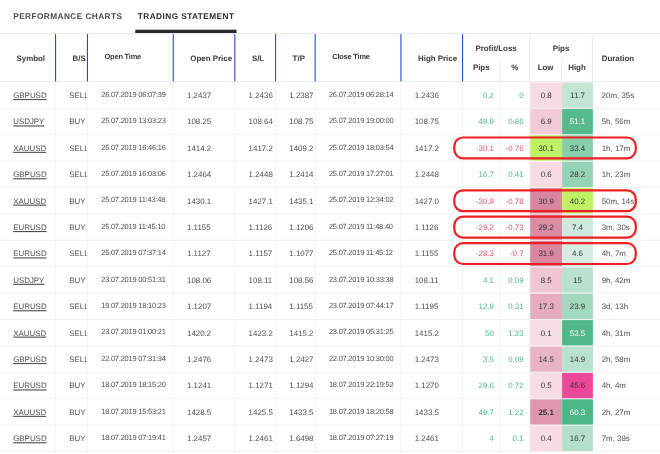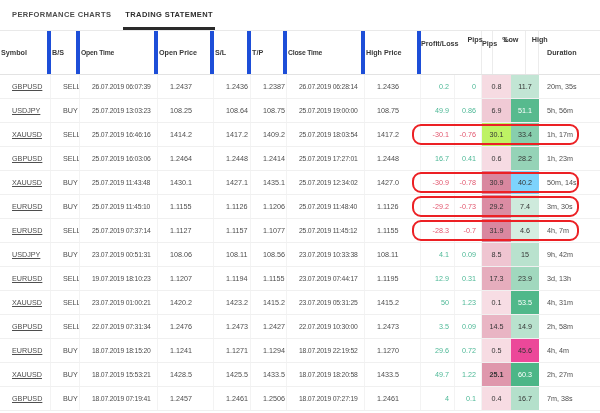--- a/index.html
+++ b/index.html
@@ -17,24 +17,24 @@
   
   .c-symbol{width:51px}.c-bs{width:29px}.c-otime{width:78px}.c-oprice{width:56px}
   .c-sl{width:37px}.c-tp{width:36px}.c-ctime{width:78px}.c-cprice{width:56px}
   .c-plpips{width:34px}.c-plpct{width:27px}.c-low{width:29px}.c-high{width:28px}
   .c-dur{width:61px}
   .c-plgroup{width:61px}.c-pipsgroup{width:57px}
 
   
   .thead { display:flex; height:44px; border-bottom:1px solid #e3e3e3;
            font-size:7.2px; font-weight:bold; color:#3a3a3a; background:#fff; }
-  .th { line-height:44px; padding-left:1px; border-right:4px solid #1d4ed8;
+  .th { line-height:44px; padding-left:15px; border-right:1px solid #1d4ed8;
         white-space:nowrap; overflow:hidden; }
   .th.no-border { border-right:none; }
-  .thg { display:flex; flex-direction:row; border-right:1px solid #ececec; }
+  .thg { display:flex; flex-direction:column; border-right:1px solid #ececec; }
   .glabel { height:22px; line-height:26px; text-align:center; white-space:nowrap; }
   .gsub { display:flex; flex:1; }
   .sub { line-height:18px; text-align:center; }
   .w-plpips{width:34px; border-right:1px solid #ececec;}
   .w-plpct{width:26px;}
   .w-low{width:29px; border-right:1px solid #ececec;}
   .w-high{width:27px;}
 
   
   .tbody { background:#fff; }
@@ -156,21 +156,21 @@
         <div class="cell c-bs">BUY</div>
         <div class="cell c-otime">25.07.2019 11:43:48</div>
         <div class="cell c-oprice">1430.1</div>
         <div class="cell c-sl">1427.1</div>
         <div class="cell c-tp">1435.1</div>
         <div class="cell c-ctime">25.07.2019 12:34:02</div>
         <div class="cell c-cprice">1427.0</div>
         <div class="cell c-plpips neg">-30.9</div>
         <div class="cell c-plpct neg">-0.78</div>
         <div class="cell c-low" style="background: rgb(217, 135, 159);">30.9</div>
-        <div class="cell c-high" style="background: #7dd3fc;">40.2</div>
+        <div class="cell c-high" style="background: #bef264;">40.2</div>
         <div class="cell c-dur">50m, 14s</div>
         <div class="hl"></div>
       </div>
       <div class="row">
         <div class="cell c-symbol"><span class="sym">EURUSD</span></div>
         <div class="cell c-bs">BUY</div>
         <div class="cell c-otime">25.07.2019 11:45:10</div>
         <div class="cell c-oprice">1.1155</div>
         <div class="cell c-sl">1.1126</div>
         <div class="cell c-tp">1.1206</div>
@@ -288,21 +288,21 @@
         <div class="cell c-low" style="background: rgb(223, 151, 172); font-weight: bold;">25.1</div>
         <div class="cell c-high on-dark" style="background: rgb(76, 182, 135);">60.3</div>
         <div class="cell c-dur">2h, 27m</div>
       </div>
       <div class="row">
         <div class="cell c-symbol"><span class="sym">GBPUSD</span></div>
         <div class="cell c-bs">BUY</div>
         <div class="cell c-otime">18.07.2019 07:19:41</div>
         <div class="cell c-oprice">1.2457</div>
         <div class="cell c-sl">1.2461</div>
-        <div class="cell c-tp">1.2506</div>
+        <div class="cell c-tp">1.6498</div>
         <div class="cell c-ctime">18.07.2019 07:27:19</div>
         <div class="cell c-cprice">1.2461</div>
         <div class="cell c-plpips pos">4</div>
         <div class="cell c-plpct pos">0.1</div>
         <div class="cell c-low" style="background: rgb(247, 220, 227);">0.4</div>
         <div class="cell c-high" style="background: rgb(180, 224, 203);">16.7</div>
         <div class="cell c-dur">7m, 38s</div>
       </div>
     </div>
 

